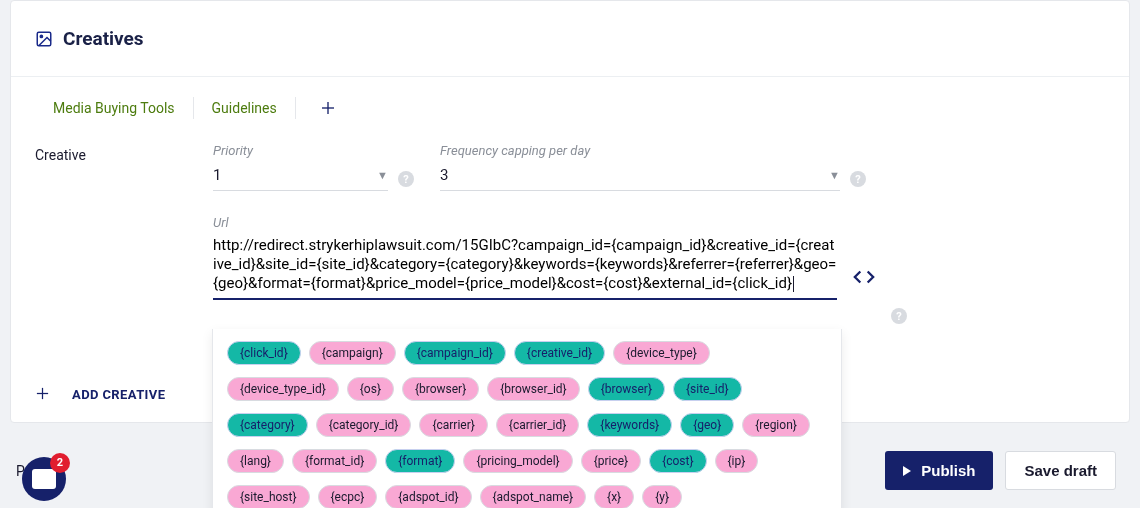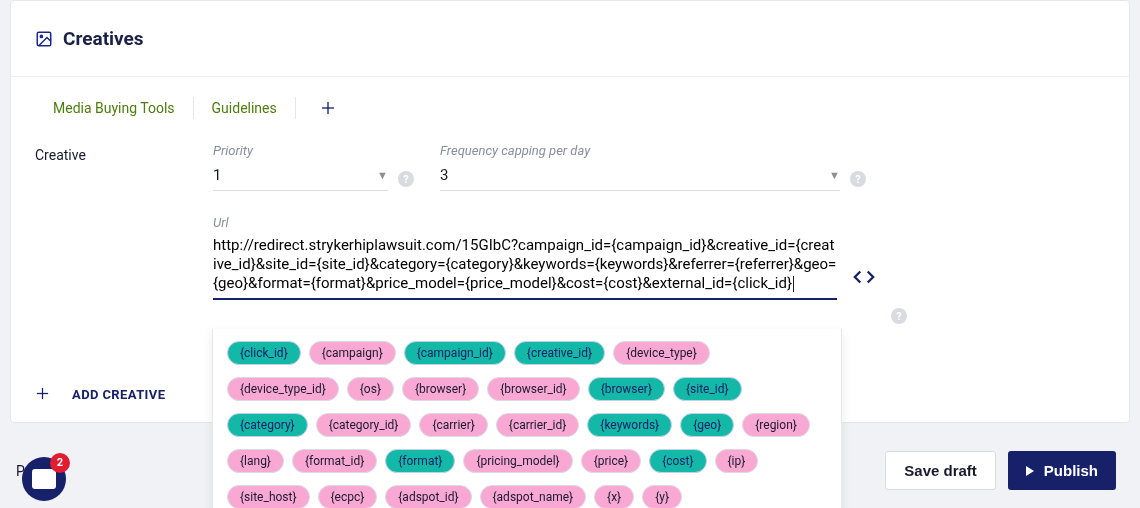--- a/index.html
+++ b/index.html
@@ -491,21 +491,21 @@
   <div class="footer-left">
     <span class="preview-text">Preview</span>
     <div class="avatar-wrap">
       <div class="avatar">
         <div class="avatar-inner"></div>
       </div>
       <div class="badge">2</div>
     </div>
   </div>
   <div class="footer-right">
-    <button class="btn btn-secondary">
-      <span>Save draft</span>
-    </button>
     <button class="btn btn-primary">
       <span class="play-icon"></span>
       <span>Publish</span>
     </button>
+    <button class="btn btn-secondary">
+      <span>Save draft</span>
+    </button>
   </div>
 </div>
 
 </body></html>

